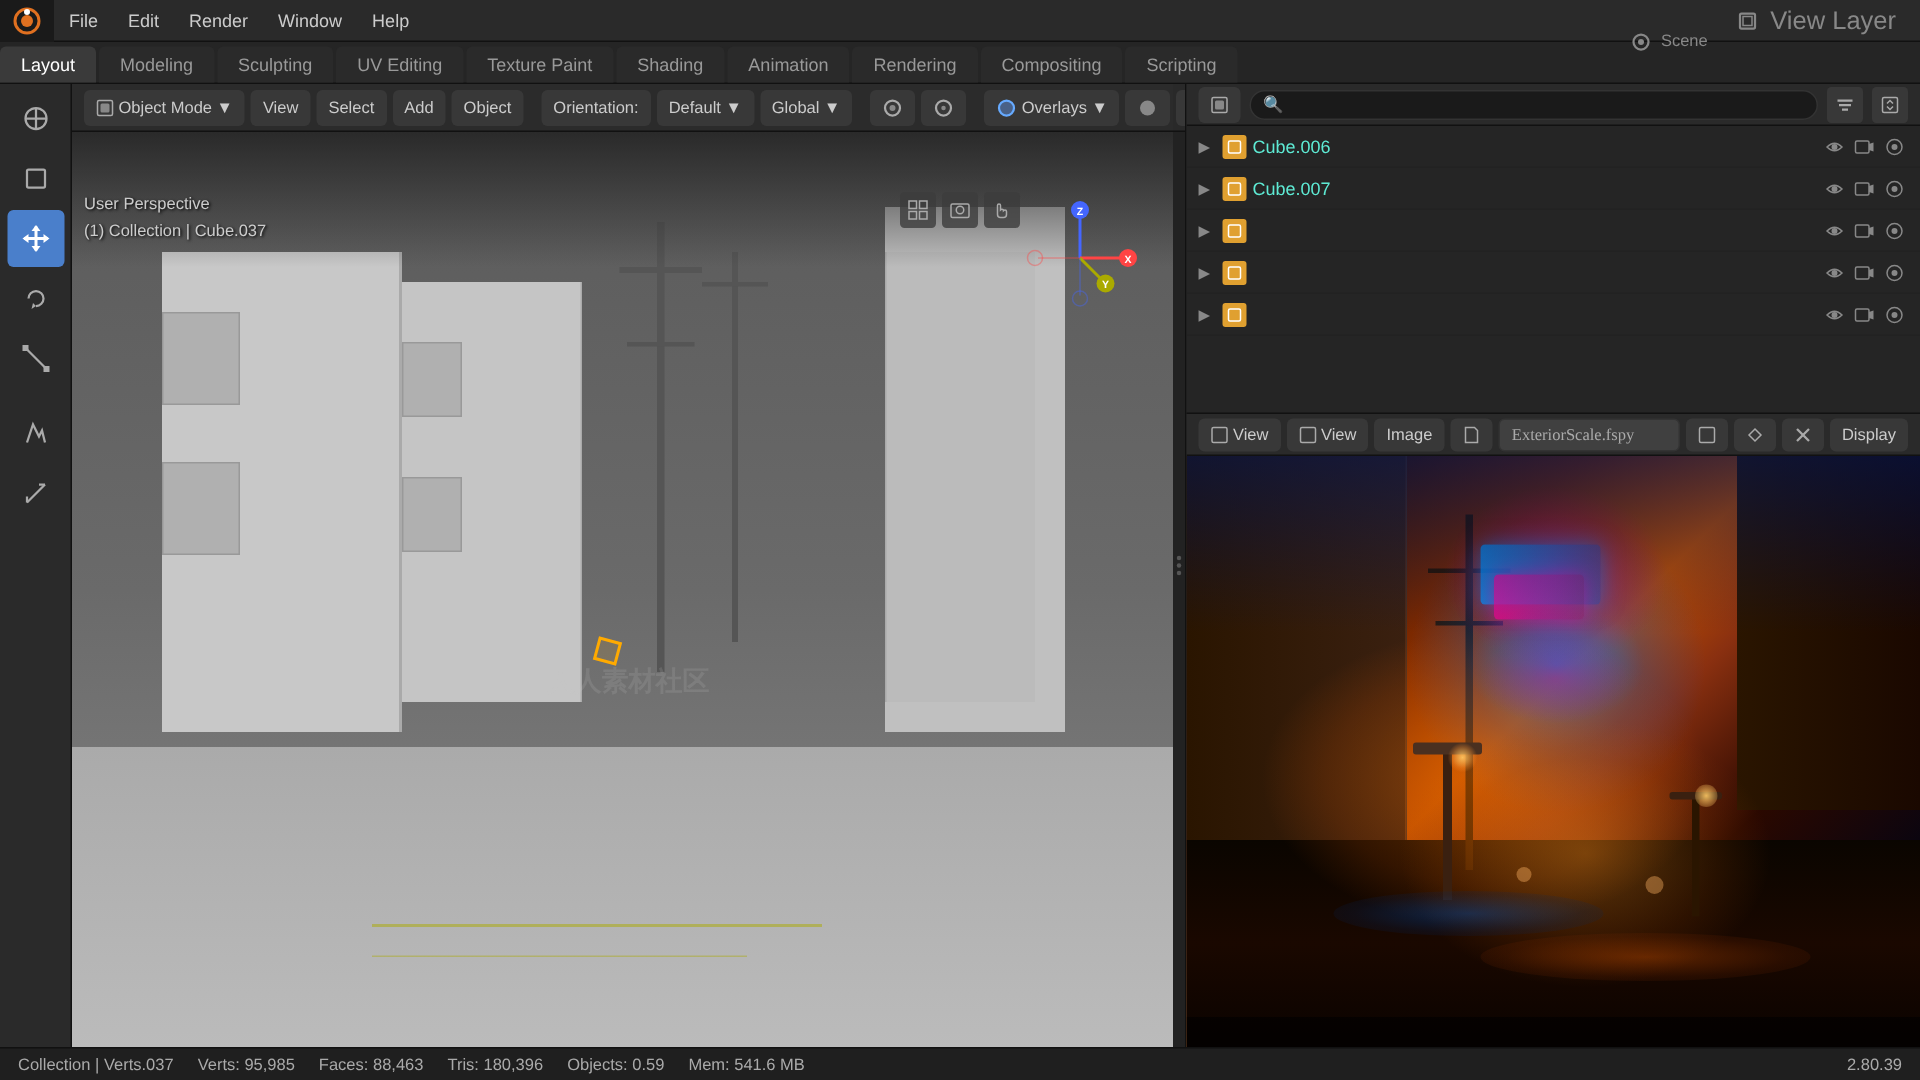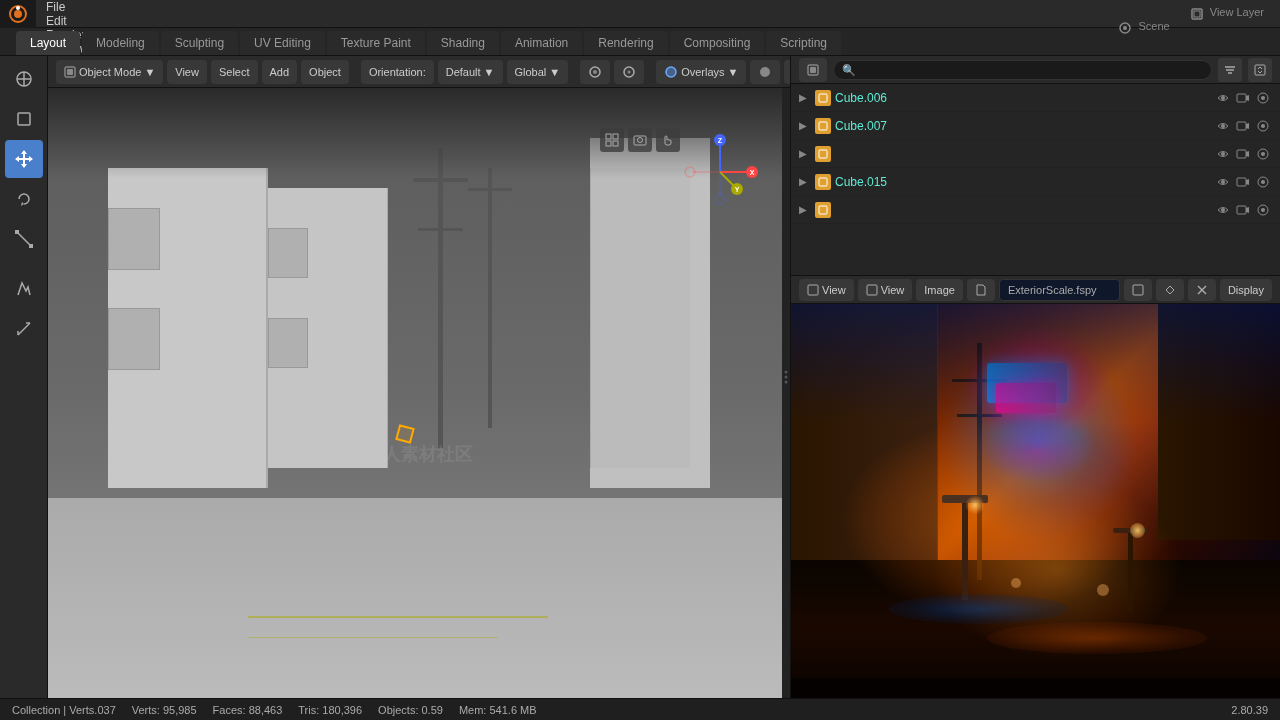--- a/index.html
+++ b/index.html
@@ -26,40 +26,39 @@
       width: 36px;
       height: 28px;
       display: flex;
       align-items: center;
       justify-content: center;
       background: #1a1a1a;
     }
     .menu-items {
       display: flex;
       height: 100%;
-      flex-direction: column;
     }
     .menu-item {
       padding: 0 10px;
       height: 100%;
       display: flex;
       align-items: center;
       cursor: pointer;
       font-size: 12px;
       color: #ccc;
     }
 
     
     #workspace-tabs {
       height: 28px;
       background: #252525;
       display: flex;
       align-items: flex-end;
       border-bottom: 1px solid #111;
-      padding-left: 16px;
+      padding-left: 0;
       user-select: none;
     }
     .ws-tab {
       padding: 4px 14px;
       font-size: 12px;
       color: #999;
       cursor: pointer;
       border-radius: 4px 4px 0 0;
       background: #2a2a2a;
       margin-right: 2px;
@@ -336,29 +335,30 @@
       border-radius: 4px;
       cursor: pointer;
       font-size: 11px;
       color: #ccc;
       height: 22px;
       display: flex;
       align-items: center;
     }
     .props-filename {
       padding: 2px 8px;
-      background: #0f172a;
+      background: #404040;
       border: 1px solid #333;
       border-radius: 4px;
       font-size: 11px;
       color: #aaa;
       height: 22px;
       display: flex;
       align-items: center;
       flex: 1;
+      font-family: Liberation Serif, serif;
     }
 
     
     #render-preview {
       width: 100%;
       height: calc(100% - 28px);
       position: relative;
       overflow: hidden;
     }
     .render-image {
@@ -574,21 +574,21 @@
     <div class="menu-item">Help</div>
   </div>
   <div class="window-controls">
     <span style="font-size:11px;color:#888;padding:0 8px;margin-top:28px;">
       <svg width="14" height="14" viewBox="0 0 14 14" style="vertical-align:middle;margin-right:3px;">
           <circle cx="7" cy="7" r="5" fill="none" stroke="#888" stroke-width="1.5"></circle>
           <circle cx="7" cy="7" r="2" fill="#888"></circle>
         </svg>
       <span>Scene</span>
     </span>
-    <span style="font-size:11px;color:#888;padding:0 8px;">
+    <span style="font-size:17px;color:#888;padding:0 8px;">
       <svg width="14" height="14" viewBox="0 0 14 14" style="vertical-align:middle;margin-right:3px;">
           <rect x="2" y="2" width="10" height="10" fill="none" stroke="#888" stroke-width="1.5" rx="1"></rect>
           <rect x="4" y="4" width="6" height="6" fill="none" stroke="#888" stroke-width="1"></rect>
         </svg>
       <span>View Layer</span>
     </span>
   </div>
 </div>
 
 <div id="workspace-tabs">
@@ -753,20 +753,24 @@
         <div class="ground-plane"></div>
 
         <div style="position:absolute;bottom:80px;left:200px;width:300px;height:2px;background:#aaaa00;opacity:0.5;"></div>
         <div style="position:absolute;bottom:60px;left:200px;width:250px;height:1px;background:#aaaa00;opacity:0.4;"></div>
 
         <div class="watermark">人人素材社区</div>
 
         <div style="position:absolute;top:0;left:0;right:0;height:90px;background:linear-gradient(to bottom,#2a2a2a,transparent);"></div>
       </div>
 
+      <div class="vp-info-text">
+        <div>User Perspective</div>
+        <div>(1) Collection | Cube.037</div>
+      </div>
 
       <div class="vp-icons-row">
         <div class="vp-icon-btn">
           <svg width="14" height="14" viewBox="0 0 14 14">
               <rect x="1" y="1" width="5" height="5" fill="none" stroke="#aaa" stroke-width="1"></rect>
               <rect x="8" y="1" width="5" height="5" fill="none" stroke="#aaa" stroke-width="1"></rect>
               <rect x="1" y="8" width="5" height="5" fill="none" stroke="#aaa" stroke-width="1"></rect>
               <rect x="8" y="8" width="5" height="5" fill="none" stroke="#aaa" stroke-width="1"></rect>
             </svg>
         </div>
@@ -931,21 +935,20 @@
         </div>
       </div>
 
       <div class="outliner-item">
         <span class="outliner-arrow">▶</span>
         <div class="outliner-icon">
           <svg width="10" height="10" viewBox="0 0 10 10">
               <rect x="1" y="1" width="8" height="8" fill="none" stroke="#fff" stroke-width="1" rx="1"></rect>
             </svg>
         </div>
-        <span class="outliner-name">Cube.015</span>
         <div class="outliner-visibility-icons">
           <div class="outliner-vis-icon">
             <svg width="14" height="14" viewBox="0 0 14 14">
                 <path d="M2 7 Q7 2 12 7 Q7 12 2 7Z" fill="none" stroke="#888" stroke-width="1"></path>
                 <circle cx="7" cy="7" r="2" fill="#888"></circle>
               </svg>
           </div>
           <div class="outliner-vis-icon">
             <svg width="14" height="14" viewBox="0 0 14 14">
                 <rect x="1" y="3" width="9" height="8" rx="1" fill="none" stroke="#888" stroke-width="1"></rect>

